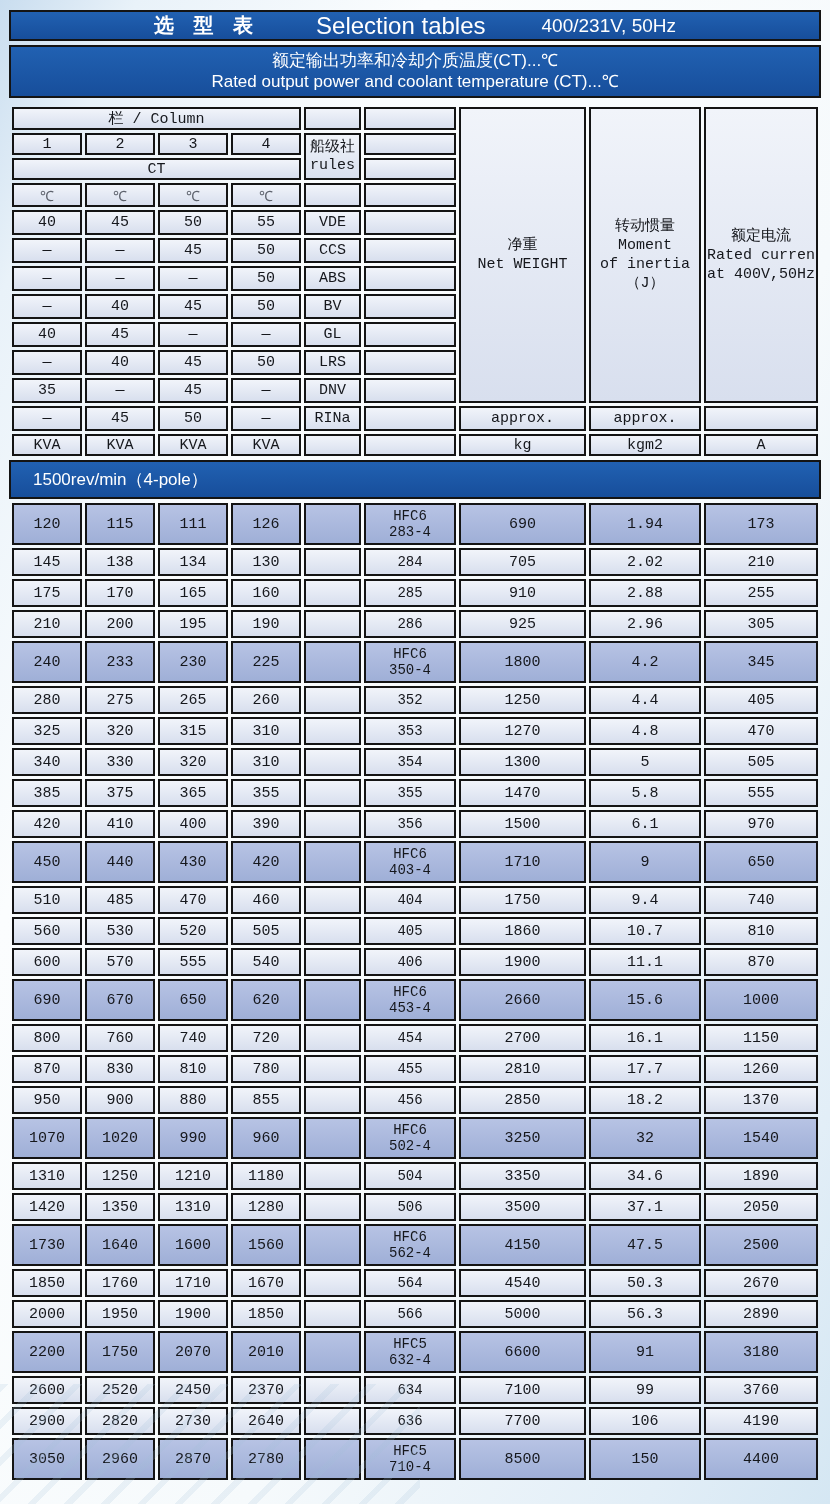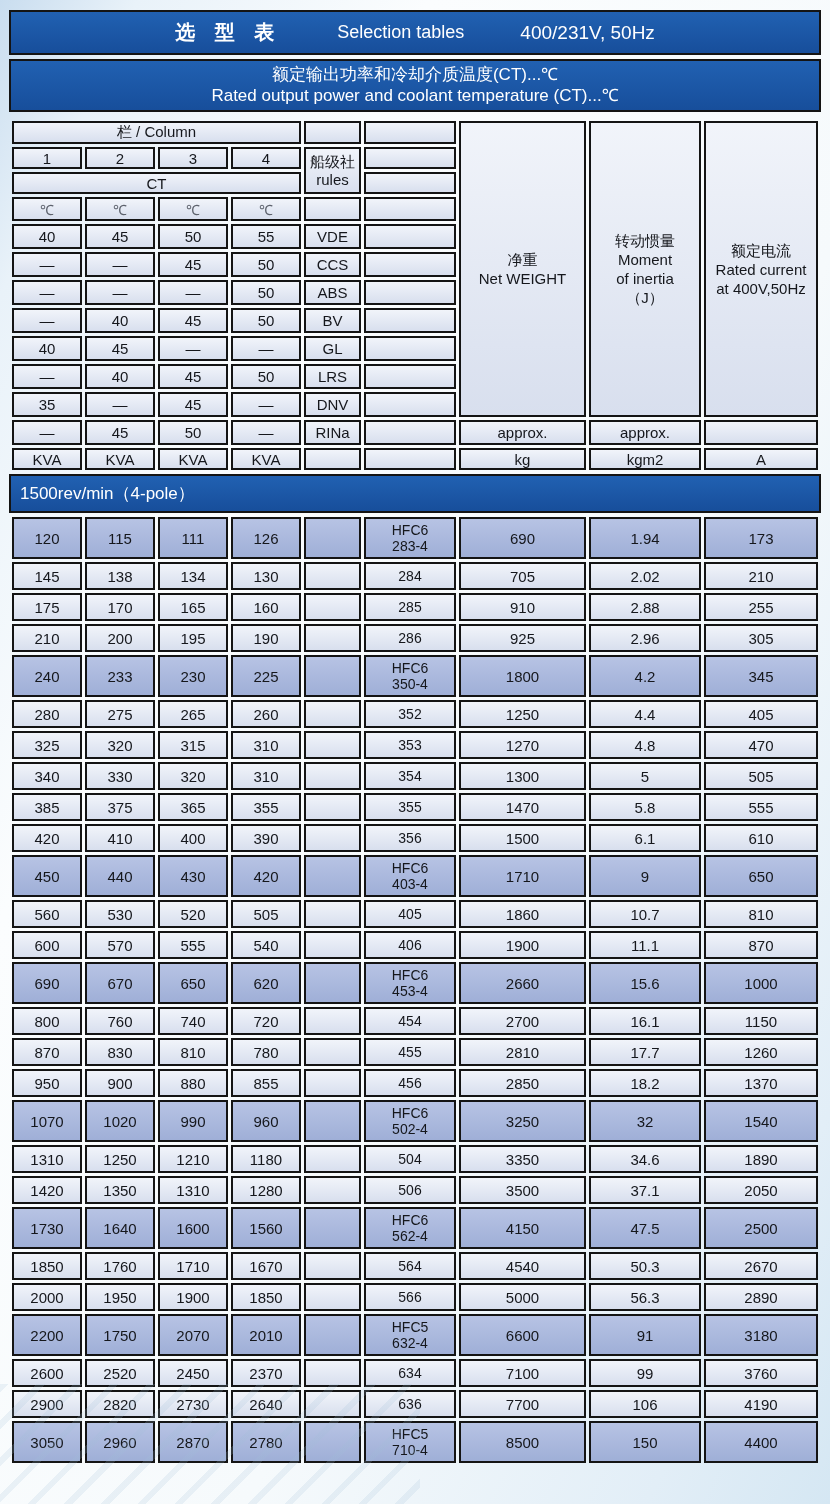--- a/index.html
+++ b/index.html
@@ -23,33 +23,33 @@
   }
   .sheet{position:absolute;left:9px;top:10px;width:812px;}
   .bar{
     box-sizing:border-box;width:812px;
     background:linear-gradient(#2161b2,#174e9b);
     background-color:var(--header-blue);
     border:2px solid var(--border-dark);
     color:#fff;
   }
   .title-bar{
-    height:45px;display:flex;align-items:center;justify-content:center;
+    height:31px;display:flex;align-items:center;justify-content:center;
     column-gap:56px;margin-bottom:4px;
   }
   .title-zh{font-size:20px;font-weight:bold;letter-spacing:7px;}
-  .title-en{font-size:18px;}
+  .title-en{font-size:24px;}
   .title-spec{font-size:19px;}
   .subtitle-bar{
     text-align:center;padding:3px 0 4px 0;margin-bottom:6px;
     font-size:17px;line-height:21px;
   }
   table{
     border-collapse:separate;border-spacing:3px;
-    table-layout:fixed;width:812px;
+    table-layout:fixed;width:812px;font-family:Liberation Mono, monospace;
   }
   td{
     box-sizing:border-box;
     border:2px solid var(--border-dark);
     background:linear-gradient(#f1f4fa,#d8dfee);
     text-align:center;vertical-align:middle;
     font-size:15px;color:#15171c;padding:0 1px;
     overflow:hidden;white-space:nowrap;
   }
   
@@ -66,21 +66,21 @@
   #body-grid tr.hl td{
     height:42px;
     background:linear-gradient(#b7c3e4,#9fafd7);
   }
   .model-cell{font-size:14px;line-height:16px;}
   .banner{
     box-sizing:border-box;width:812px;height:39px;
     background:linear-gradient(#2161b2,#174e9b);
     border:2px solid var(--border-dark);
     color:#fff;display:flex;align-items:center;
-    padding-left:9px;font-size:17px;
+    padding-left:22px;font-size:17px;
     margin:1px 0 1px 0;
   }
 </style>
 </head>
 <body>
 
 <div class="sheet">
 
   <div class="bar title-bar">
     <span class="title-zh">选 型 表</span>
@@ -370,37 +370,50 @@
           <td>420</td>
           <td>410</td>
           <td>400</td>
           <td>390</td>
           <td></td>
           <td class="model-cell">
             <div>356</div>
           </td>
           <td>1500</td>
           <td>6.1</td>
-          <td>610</td>
+          <td>970</td>
         </tr>
         <tr class="hl">
           <td>450</td>
           <td>440</td>
           <td>430</td>
           <td>420</td>
           <td></td>
           <td class="model-cell">
             <div>HFC6</div>
             <div>403-4</div>
           </td>
           <td>1710</td>
           <td>9</td>
           <td>650</td>
         </tr>
         <tr>
+          <td>510</td>
+          <td>485</td>
+          <td>470</td>
+          <td>460</td>
+          <td></td>
+          <td class="model-cell">
+            <div>404</div>
+          </td>
+          <td>1750</td>
+          <td>9.4</td>
+          <td>740</td>
+        </tr>
+        <tr>
           <td>560</td>
           <td>530</td>
           <td>520</td>
           <td>505</td>
           <td></td>
           <td class="model-cell">
             <div>405</div>
           </td>
           <td>1860</td>
           <td>10.7</td>

